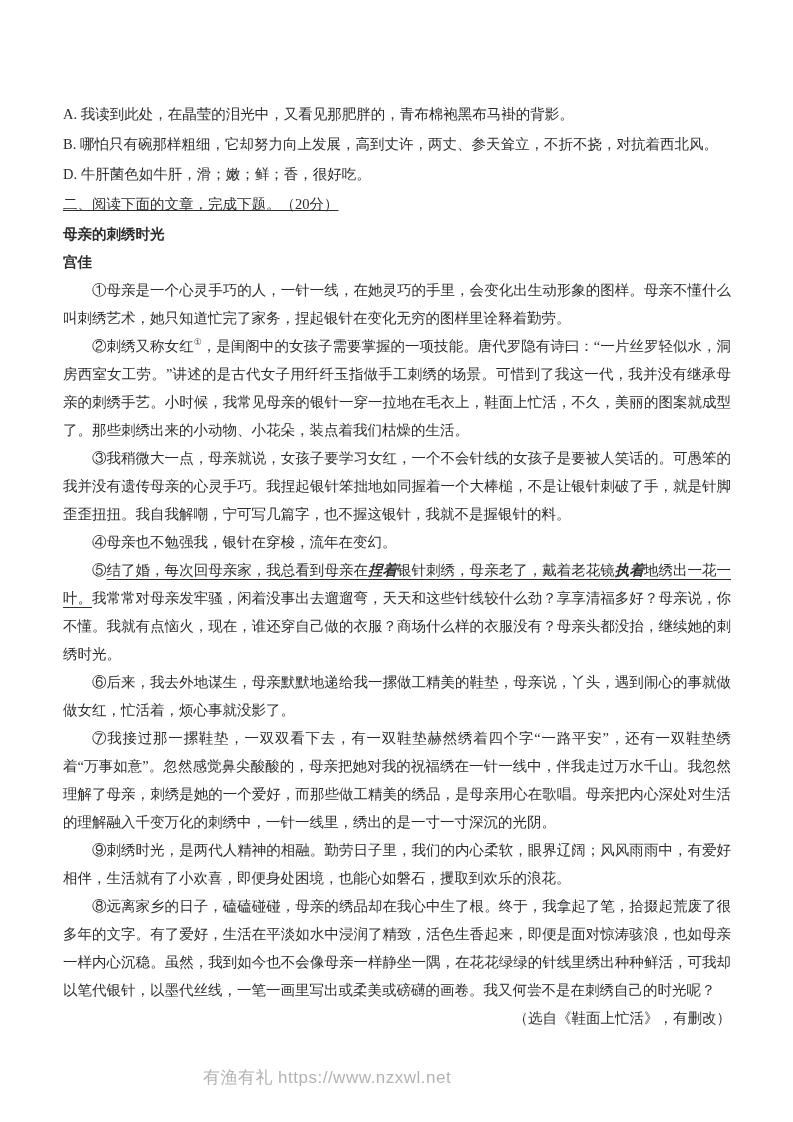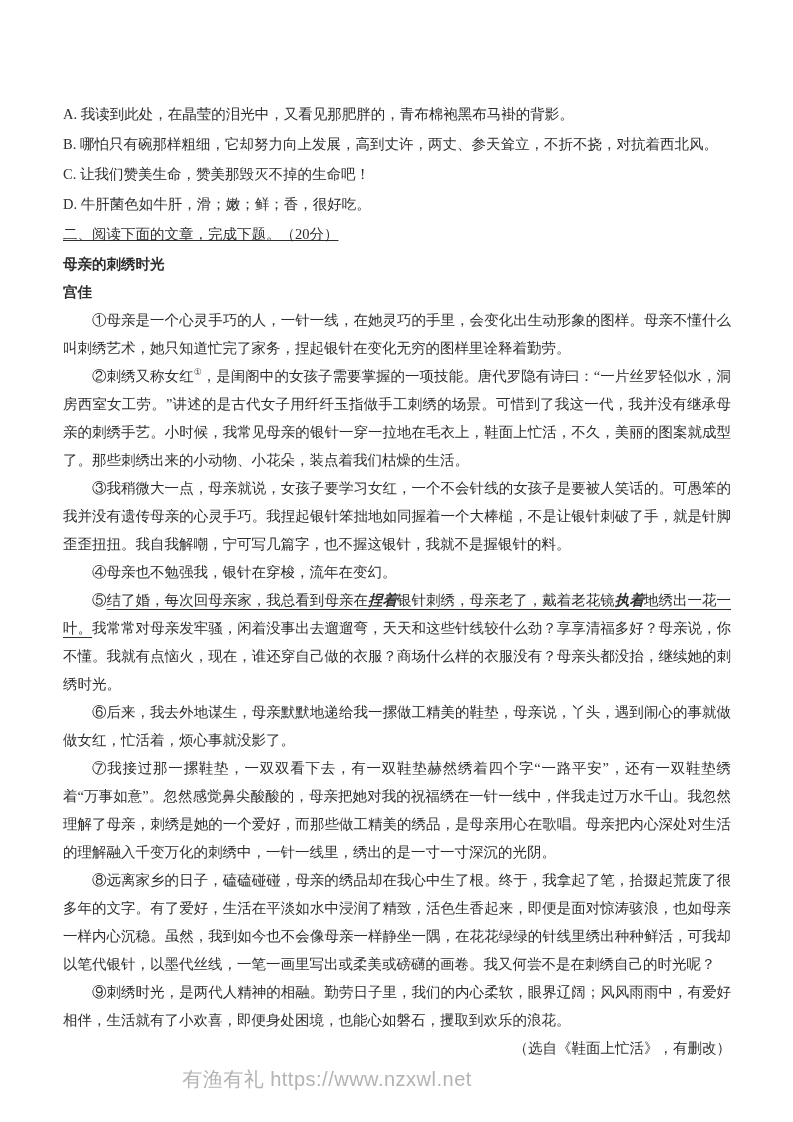--- a/index.html
+++ b/index.html
@@ -69,51 +69,50 @@
     vertical-align: super;
     line-height: 0;
   }
   .footer {
     position: absolute;
     left: 0;
     top: 1066px;
     width: 654px;
     text-align: center;
     font-family: "Liberation Sans", "DejaVu Sans", sans-serif;
-    font-size: 20px;
+    font-size: 17px;
     letter-spacing: 0.5px;
     color: #b3b3b3;
   }
 </style>
 </head>
 <body>
 
 <div class="page">
 
   <div>
     <p class="option">A. 我读到此处，在晶莹的泪光中，又看见那肥胖的，青布棉袍黑布马褂的背影。</p>
     <p class="option">B. 哪怕只有碗那样粗细，它却努力向上发展，高到丈许，两丈、参天耸立，不折不挠，对抗着西北风。</p>
-    <p class="option">C. 让我们赞美生命，赞美那毁灭不掉的生命吧！</p>
     <p class="option">D. 牛肝菌色如牛肝，滑；嫩；鲜；香，很好吃。</p>
   </div>
 
   <p class="section-heading">二、阅读下面的文章，完成下题。（20分）</p>
 
   <p class="title">母亲的刺绣时光</p>
   <p class="author">宫佳</p>
 
   <div>
     <p class="para"><span>①母亲是一个心灵手巧的人，一针一线，在她灵巧的手里，会变化出生动形象的图样。母亲不懂什么叫刺绣艺术，她只知道忙完了家务，捏起银针在变化无穷的图样里诠释着勤劳。</span></p>
     <p class="para"><span>②刺绣又称女红</span><span class="sup">①</span><span>，是闺阁中的女孩子需要掌握的一项技能。唐代罗隐有诗曰：“一片丝罗轻似水，洞房西室女工劳。”讲述的是古代女子用纤纤玉指做手工刺绣的场景。可惜到了我这一代，我并没有继承母亲的刺绣手艺。小时候，我常见母亲的银针一穿一拉地在毛衣上，鞋面上忙活，不久，美丽的图案就成型了。那些刺绣出来的小动物、小花朵，装点着我们枯燥的生活。</span></p>
     <p class="para"><span>③我稍微大一点，母亲就说，女孩子要学习女红，一个不会针线的女孩子是要被人笑话的。可愚笨的我并没有遗传母亲的心灵手巧。我捏起银针笨拙地如同握着一个大棒槌，不是让银针刺破了手，就是针脚歪歪扭扭。我自我解嘲，宁可写几篇字，也不握这银针，我就不是握银针的料。</span></p>
     <p class="para"><span>④母亲也不勉强我，银针在穿梭，流年在变幻。</span></p>
     <p class="para"><span>⑤</span><span class="u">结了婚，每次回母亲家，我总看到母亲在</span><span class="b u">捏着</span><span class="u">银针刺绣，母亲老了，戴着老花镜</span><span class="b u">执着</span><span class="u">地绣出一花一叶。</span><span>我常常对母亲发牢骚，闲着没事出去遛遛弯，天天和这些针线较什么劲？享享清福多好？母亲说，你不懂。我就有点恼火，现在，谁还穿自己做的衣服？商场什么样的衣服没有？母亲头都没抬，继续她的刺绣时光。</span></p>
     <p class="para"><span>⑥后来，我去外地谋生，母亲默默地递给我一摞做工精美的鞋垫，母亲说，丫头，遇到闹心的事就做做女红，忙活着，烦心事就没影了。</span></p>
     <p class="para"><span>⑦我接过那一摞鞋垫，一双双看下去，有一双鞋垫赫然绣着四个字“一路平安”，还有一双鞋垫绣着“万事如意”。忽然感觉鼻尖酸酸的，母亲把她对我的祝福绣在一针一线中，伴我走过万水千山。我忽然理解了母亲，刺绣是她的一个爱好，而那些做工精美的绣品，是母亲用心在歌唱。母亲把内心深处对生活的理解融入千变万化的刺绣中，一针一线里，绣出的是一寸一寸深沉的光阴。</span></p>
+    <p class="para"><span>⑨刺绣时光，是两代人精神的相融。勤劳日子里，我们的内心柔软，眼界辽阔；风风雨雨中，有爱好相伴，生活就有了小欢喜，即便身处困境，也能心如磐石，攫取到欢乐的浪花。</span></p>
     <p class="para"><span>⑧远离家乡的日子，磕磕碰碰，母亲的绣品却在我心中生了根。终于，我拿起了笔，拾掇起荒废了很多年的文字。有了爱好，生活在平淡如水中浸润了精致，活色生香起来，即便是面对惊涛骇浪，也如母亲一样内心沉稳。虽然，我到如今也不会像母亲一样静坐一隅，在花花绿绿的针线里绣出种种鲜活，可我却以笔代银针，以墨代丝线，一笔一画里写出或柔美或磅礴的画卷。我又何尝不是在刺绣自己的时光呢？</span></p>
-    <p class="para"><span>⑨刺绣时光，是两代人精神的相融。勤劳日子里，我们的内心柔软，眼界辽阔；风风雨雨中，有爱好相伴，生活就有了小欢喜，即便身处困境，也能心如磐石，攫取到欢乐的浪花。</span></p>
   </div>
 
   <p class="attribution">（选自《鞋面上忙活》，有删改）</p>
 
 </div>
 
 <div class="footer">有渔有礼 https://www.nzxwl.net</div>
 
 </body></html>

